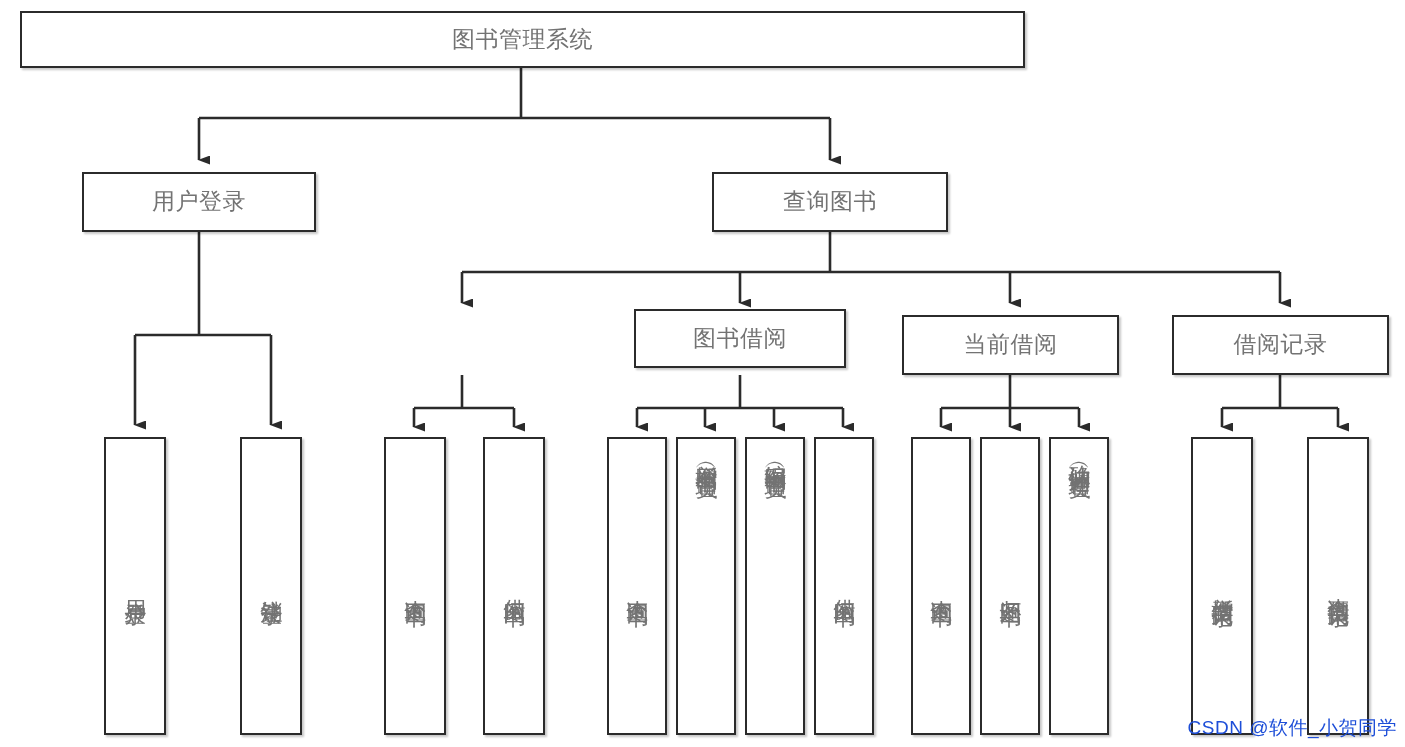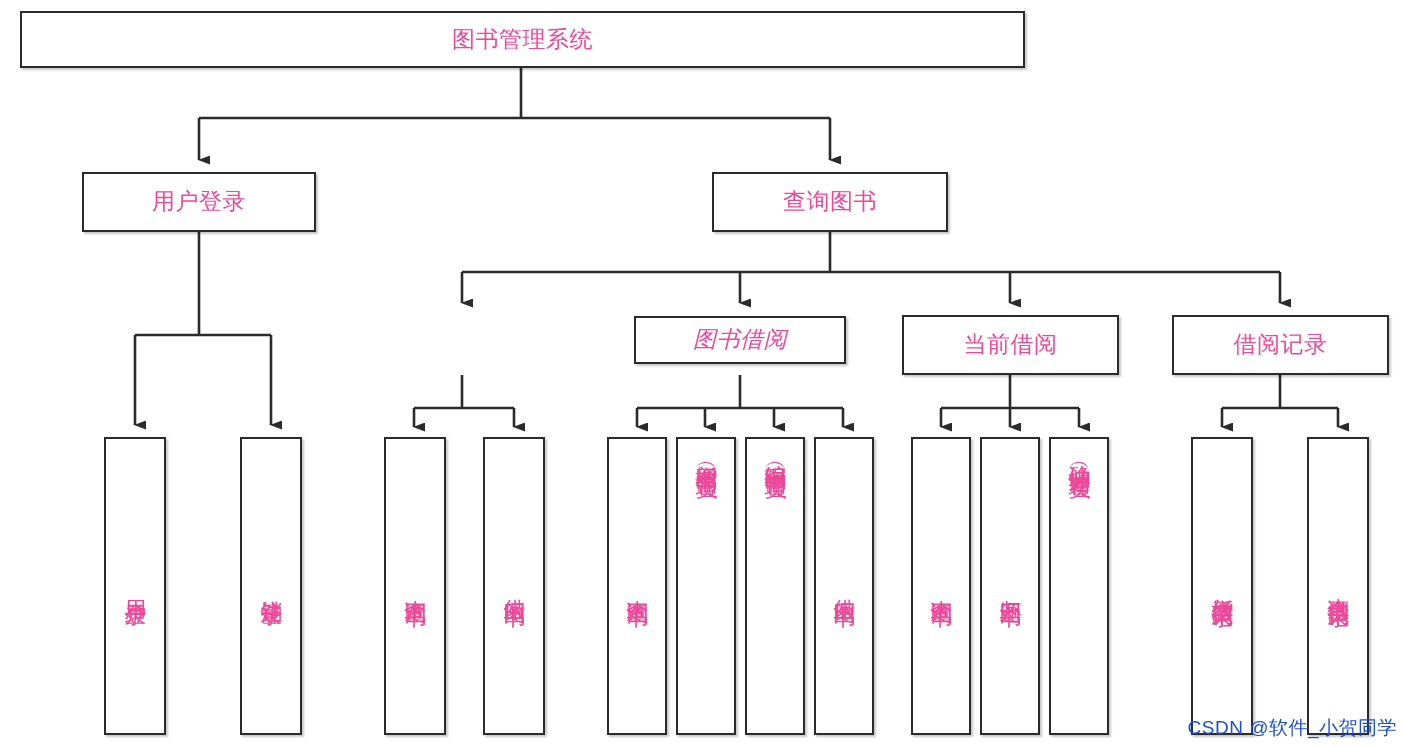--- a/index.html
+++ b/index.html
@@ -27,21 +27,21 @@
   }
   .node {
     position: absolute;
     box-sizing: border-box;
     background: #ffffff;
     border: 2px solid #2b2b2b;
     box-shadow: 2px 2px 2px rgba(0,0,0,0.22);
     display: flex;
     align-items: center;
     justify-content: center;
-    color: #ec4899;
+    color: #737373;
     z-index: 2;
   }
   .node .lbl {
     display: block;
     text-align: center;
     letter-spacing: 0.5px;
   }
   
   .node.h .lbl {
     font-size: 23px;
@@ -138,21 +138,21 @@
     <span class="lbl">图书管理系统</span>
   </div>
 
   <div class="node h" style="left:82px; top:172px; width:234px; height:60px;">
     <span class="lbl">用户登录</span>
   </div>
   <div class="node h" style="left:712px; top:172px; width:236px; height:60px;">
     <span class="lbl">查询图书</span>
   </div>
 
-  <div class="node h" style="left:634px; top:316px; width:212px; height:48px;font-style:italic;">
+  <div class="node h" style="left:634px; top:309px; width:212px; height:59px;">
     <span class="lbl">图书借阅</span>
   </div>
   <div class="node h" style="left:902px; top:315px; width:217px; height:60px;">
     <span class="lbl">当前借阅</span>
   </div>
   <div class="node h" style="left:1172px; top:315px; width:217px; height:60px;">
     <span class="lbl">借阅记录</span>
   </div>
 
   <div class="node v mid" style="left:104px; top:437px; width:62px; height:298px;">

